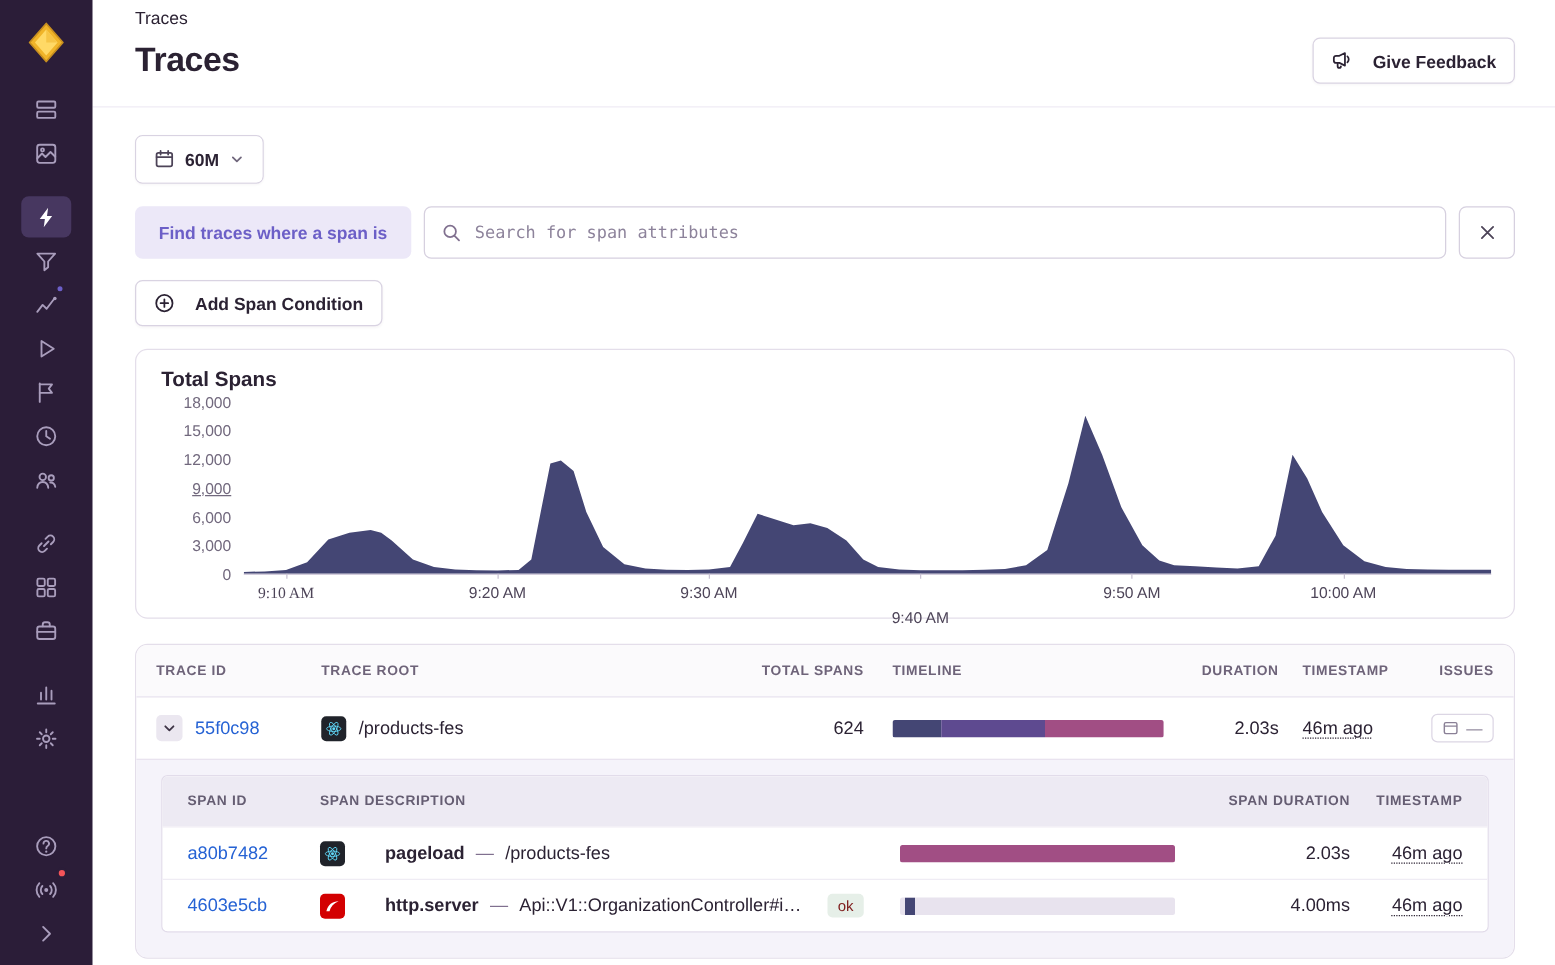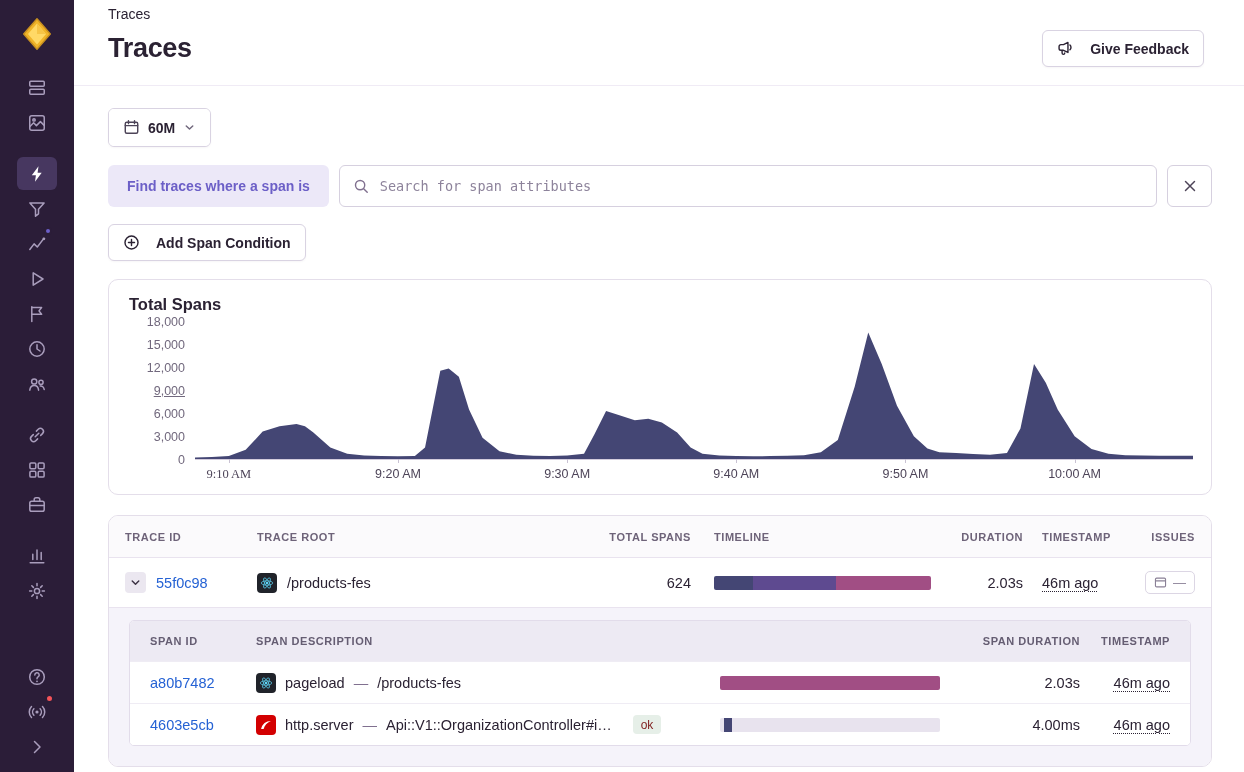--- a/index.html
+++ b/index.html
@@ -27,21 +27,21 @@
   .side-item.active { background:#473760; color:#ffffff; }
   .side-item.gap { margin-top:17px; }
   .side-item svg { width:20px; height:20px; }
   .dot { position:absolute; width:8px; height:8px; border-radius:50%; top:0px; right:5px; border:2px solid #2b1d38; }
   .dot.purple { background:#6c5fc8; }
   .dot.red { background:#f55459; width:9px; height:9px; top:-1px; right:3px; }
   .side-footer { margin-top:auto; padding-bottom:8px; display:flex; flex-direction:column; align-items:center; }
 
   
   .main { flex:1; min-width:0; display:flex; flex-direction:column; }
-  .page-header { padding:6px 40px 18px 34px; border-bottom:1px solid #f0ebf5; }
+  .page-header { padding:6px 32px 18px 34px; border-bottom:1px solid #f0ebf5; }
   .breadcrumb { font-size:14px; color:#2b2233; cursor:pointer; }
   .header-row { display:flex; align-items:center; justify-content:space-between; margin-top:8px; }
   h1.page-title { margin:0; font-size:27px; font-weight:700; letter-spacing:-0.3px; }
 
   .btn {
     display:inline-flex; align-items:center; gap:16px;
     background:#fff; border:1px solid #d9d3e2; border-radius:6px;
     padding:9px 14px; font-size:14px; font-weight:700; color:#2b2233;
     font-family:"Liberation Sans", sans-serif; cursor:pointer;
     box-shadow:0 1px 2px rgba(43,34,51,0.04);
@@ -154,21 +154,21 @@
   .span-table { border:1px solid #e2dcea; border-radius:5px; overflow:hidden; background:#fff; }
   .span-grid {
     display:grid;
     grid-template-columns:106px minmax(0,1fr) 250px 110px 90px;
     align-items:center; padding:0 20px;
   }
   .sthead { height:40px; background:#edeaf3; }
   .sthead .th { color:#655d72; }
   .srow { height:42px; font-size:14.5px; border-top:1px solid #efecf4; background:#fff; }
   .cell-desc { display:flex; align-items:center; gap:9px; min-width:0; }
-  .op { font-weight:400; white-space:nowrap; }
+  .op { font-weight:700; white-space:nowrap;margin-left:23px; }
   .sep { color:#80708f; }
   .desc-text { white-space:nowrap; overflow:hidden; text-overflow:ellipsis; }
   .ok-badge {
     background:#e6efe8; color:#7f1d1d; font-size:12px; border-radius:4px;
     padding:2.5px 8px; margin-left:12px; flex-shrink:0;
   }
   .s-col-timeline { padding-right:30px; }
 </style>
 </head>
 <body>
@@ -374,21 +374,21 @@
               <div class="x-tickmark" style="left: 20.339%;"></div>
               <div class="x-tickmark" style="left: 37.2881%;"></div>
               <div class="x-tickmark" style="left: 54.2373%;"></div>
               <div class="x-tickmark" style="left: 71.1864%;"></div>
               <div class="x-tickmark" style="left: 88.1356%;"></div>
             </div>
           <div class="x-labels" id="x-labels">
               <div class="x-label" style="left: 3.38983%; font-family: Liberation Serif, serif;">9:10 AM</div>
               <div class="x-label" style="left: 20.339%;">9:20 AM</div>
               <div class="x-label" style="left: 37.2881%;">9:30 AM</div>
-              <div class="x-label" style="left: 54.2373%;">9:40 AM</div>
+              <div class="x-label" style="left: 54.2373%; margin-top: 20px;">9:40 AM</div>
               <div class="x-label" style="left: 71.1864%;">9:50 AM</div>
               <div class="x-label" style="left: 88.1356%;">10:00 AM</div>
             </div>
         </div>
       </div>
     </section>
 
     
     <section class="panel table-panel">
       <div class="trace-grid thead">

